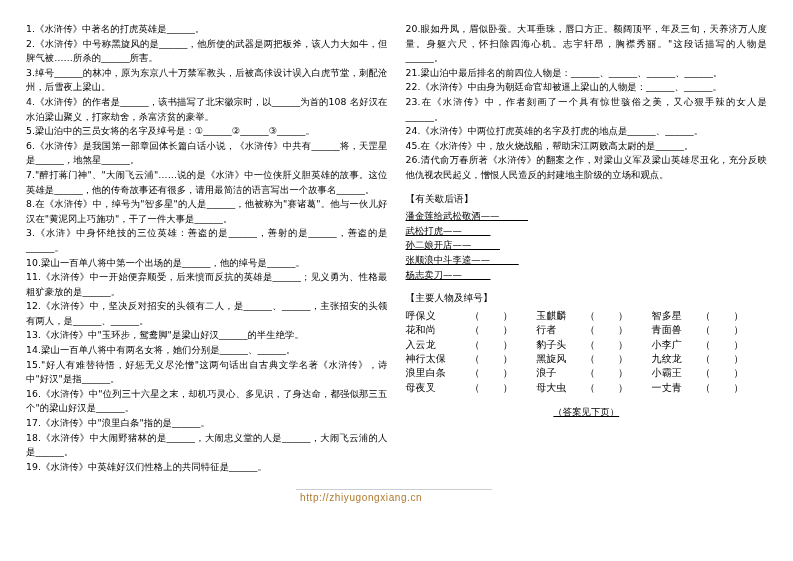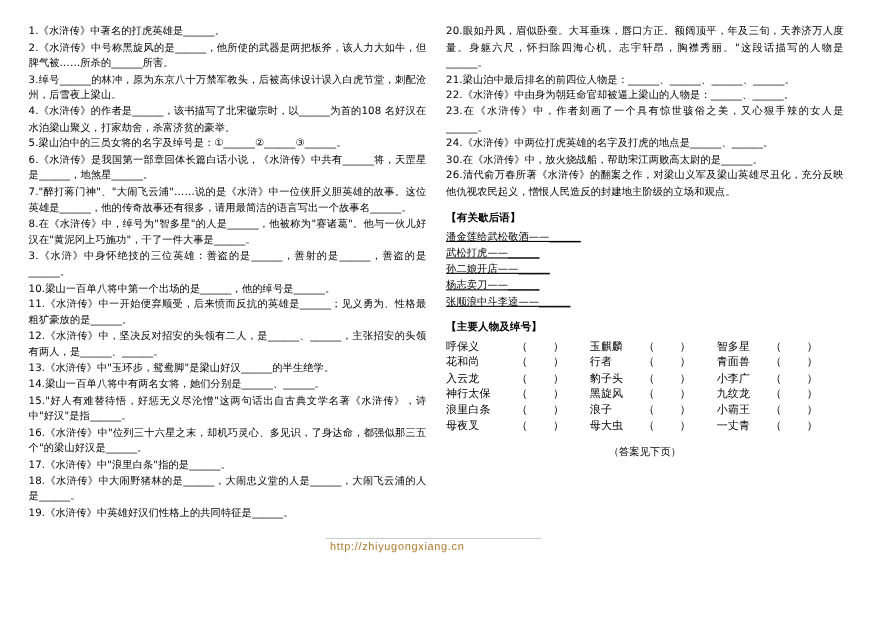--- a/index.html
+++ b/index.html
@@ -29,21 +29,21 @@
     letter-spacing:0.1px;
     text-align:justify;
   }
   .q{
     margin:0 0 0 0;
     text-indent:0;
   }
   .sec-title{
     margin:9px 0 3px 0;
     font-size:9.6px;
-    font-weight:bold;
+    font-weight:normal;
   }
   .list-line{
     margin:0;
     font-size:9.3px;
     line-height:14.6px;
     text-decoration:underline;
   }
   .chars{
     margin-top:2px;
   }
@@ -56,20 +56,21 @@
   .chars td{
     padding:0;
     white-space:nowrap;
   }
   .chars .nm{padding-right:2px;}
   .paren{letter-spacing:1px;}
   .answer-note{
     margin-top:10px;
     font-size:9.3px;
     text-align:center;
+    text-decoration:underline;
   }
   .watermark{
     position:absolute;
     left:300px;
     top:492px;
     font-size:10px;
     color:#a16207;
     letter-spacing:0.6px;
     font-family:"Liberation Sans",sans-serif;
     opacity:.85;
@@ -109,29 +110,29 @@
       <p class="q">18.《水浒传》中大闹野猪林的是______，大闹忠义堂的人是______，大闹飞云浦的人是______。</p>
       <p class="q">19.《水浒传》中英雄好汉们性格上的共同特征是______。</p>
     </div>
 
     <div class="col">
       <p class="q">20.眼如丹凤，眉似卧蚕。大耳垂珠，唇口方正。额阔顶平，年及三旬，天养济万人度量。身躯六尺，怀扫除四海心机。志宇轩昂，胸襟秀丽。"这段话描写的人物是______。</p>
       <p class="q">21.梁山泊中最后排名的前四位人物是：______、______、______、______。</p>
       <p class="q">22.《水浒传》中由身为朝廷命官却被逼上梁山的人物是：______、______。</p>
       <p class="q">23.在《水浒传》中，作者刻画了一个具有惊世骇俗之美，又心狠手辣的女人是______。</p>
       <p class="q">24.《水浒传》中两位打虎英雄的名字及打虎的地点是______、______。</p>
-      <p class="q">30.在《水浒传》中，放火烧战船，帮助宋江两败高太尉的是______。</p>
+      <p class="q">45.在《水浒传》中，放火烧战船，帮助宋江两败高太尉的是______。</p>
       <p class="q">26.清代俞万春所著《水浒传》的翻案之作，对梁山义军及梁山英雄尽丑化，充分反映他仇视农民起义，憎恨人民造反的封建地主阶级的立场和观点。</p>
 
       <p class="sec-title">【有关歇后语】</p>
       <p class="list-line">潘金莲给武松敬酒——______</p>
       <p class="list-line">武松打虎——______</p>
       <p class="list-line">孙二娘开店——______</p>
+      <p class="list-line">张顺浪中斗李逵——______</p>
       <p class="list-line">杨志卖刀——______</p>
-      <p class="list-line">张顺浪中斗李逵——______</p>
 
       <p class="sec-title">【主要人物及绰号】</p>
       <div class="chars">
         <table>
           <tbody>
             <tr>
               <td class="nm">呼保义</td>
               <td class="paren">（　　）</td>
               <td class="nm">玉麒麟</td>
               <td class="paren">（　　）</td>

